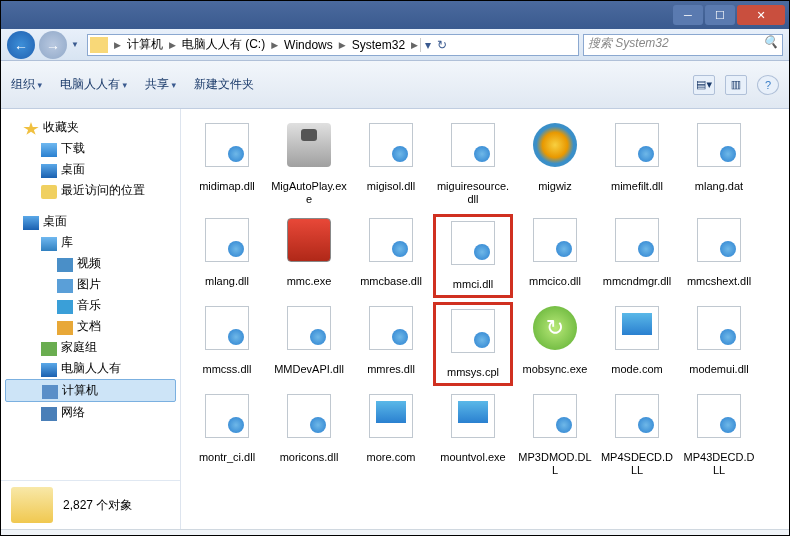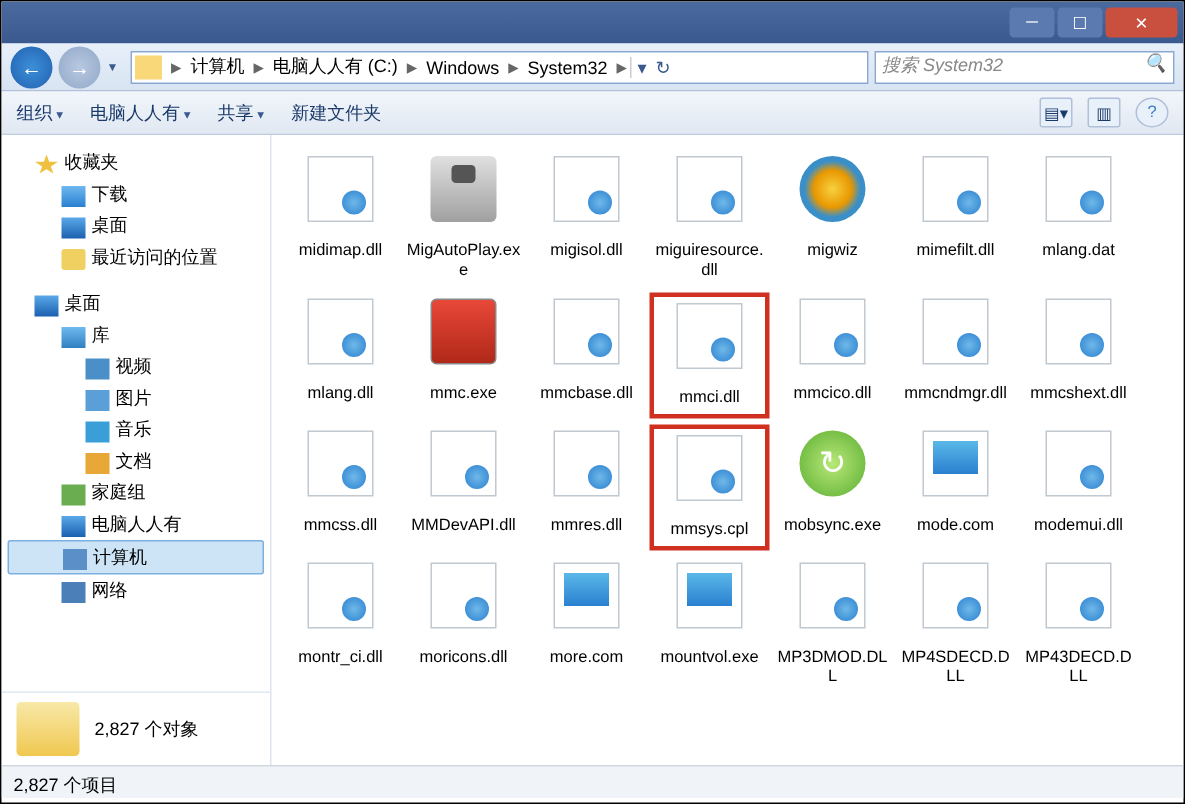--- a/index.html
+++ b/index.html
@@ -13,21 +13,21 @@
 .navbtn { width: 28px; height: 28px; border-radius: 50%; background: radial-gradient(#3d8fd8, #2060b0); display: flex; align-items: center; justify-content: center; color: #fff; font-size: 14px; }
 .navbtn.fwd { background: radial-gradient(#b8c8e0, #90a8c8); }
 .dropdown-arrow { width: 12px; color: #3a5a8f; font-size: 8px; }
 .addrbar { flex: 1; height: 22px; background: #fff; border: 1px solid #8ba8d0; display: flex; align-items: center; padding: 0 2px; }
 .addr-icon { width: 18px; height: 16px; background: #f8d878; margin-right: 4px; }
 .crumb { padding: 0 4px; color: #000; white-space: nowrap; }
 .crumb-sep { color: #666; font-size: 9px; padding: 0 2px; }
 .addr-end { color: #3a5a8f; padding: 0 4px; border-left: 1px solid #ccc; display: flex; gap: 6px; }
 .searchbar { width: 200px; height: 22px; background: #fff; border: 1px solid #8ba8d0; display: flex; align-items: flex-start; padding: 0 4px; color: #888; font-style: italic; }
 .search-icon { margin-left: auto; color: #3a7fc8; }
-.toolbar { height: 29px; background: linear-gradient(#f2f6fb, #e0e8f2); display: flex; align-items: center; padding: 0 10px; gap: 18px; border-bottom: 1px solid #c0cde0; color: #1a3a6a; }
+.toolbar { height: 48px; background: linear-gradient(#f2f6fb, #e0e8f2); display: flex; align-items: center; padding: 0 10px; gap: 18px; border-bottom: 1px solid #c0cde0; color: #1a3a6a; }
 .tool-dd::after { content: " ▾"; font-size: 9px; color: #3a5a8f; }
 .tool-right { margin-left: auto; display: flex; gap: 10px; align-items: center; }
 .tool-ico { width: 22px; height: 20px; border: 1px solid #b0c0d8; background: #e8f0fa; border-radius: 2px; display: flex; align-items: center; justify-content: center; font-size: 11px; }
 .main { display: flex; height: 420px; }
 .sidebar { width: 180px; background: #fff; border-right: 1px solid #dde4ee; padding: 8px 4px; overflow: hidden; position: relative; }
 .tree-item { display: flex; align-items: flex-end; padding: 2px 4px 2px 18px; gap: 4px; white-space: nowrap; }
 .tree-item.sub { padding-left: 36px; }
 .tree-item.sel { background: #cde4f7; border: 1px solid #7bb0e0; border-radius: 2px; }
 .tree-sep { height: 10px; }
 .ico { width: 16px; height: 14px; display: inline-block; }

